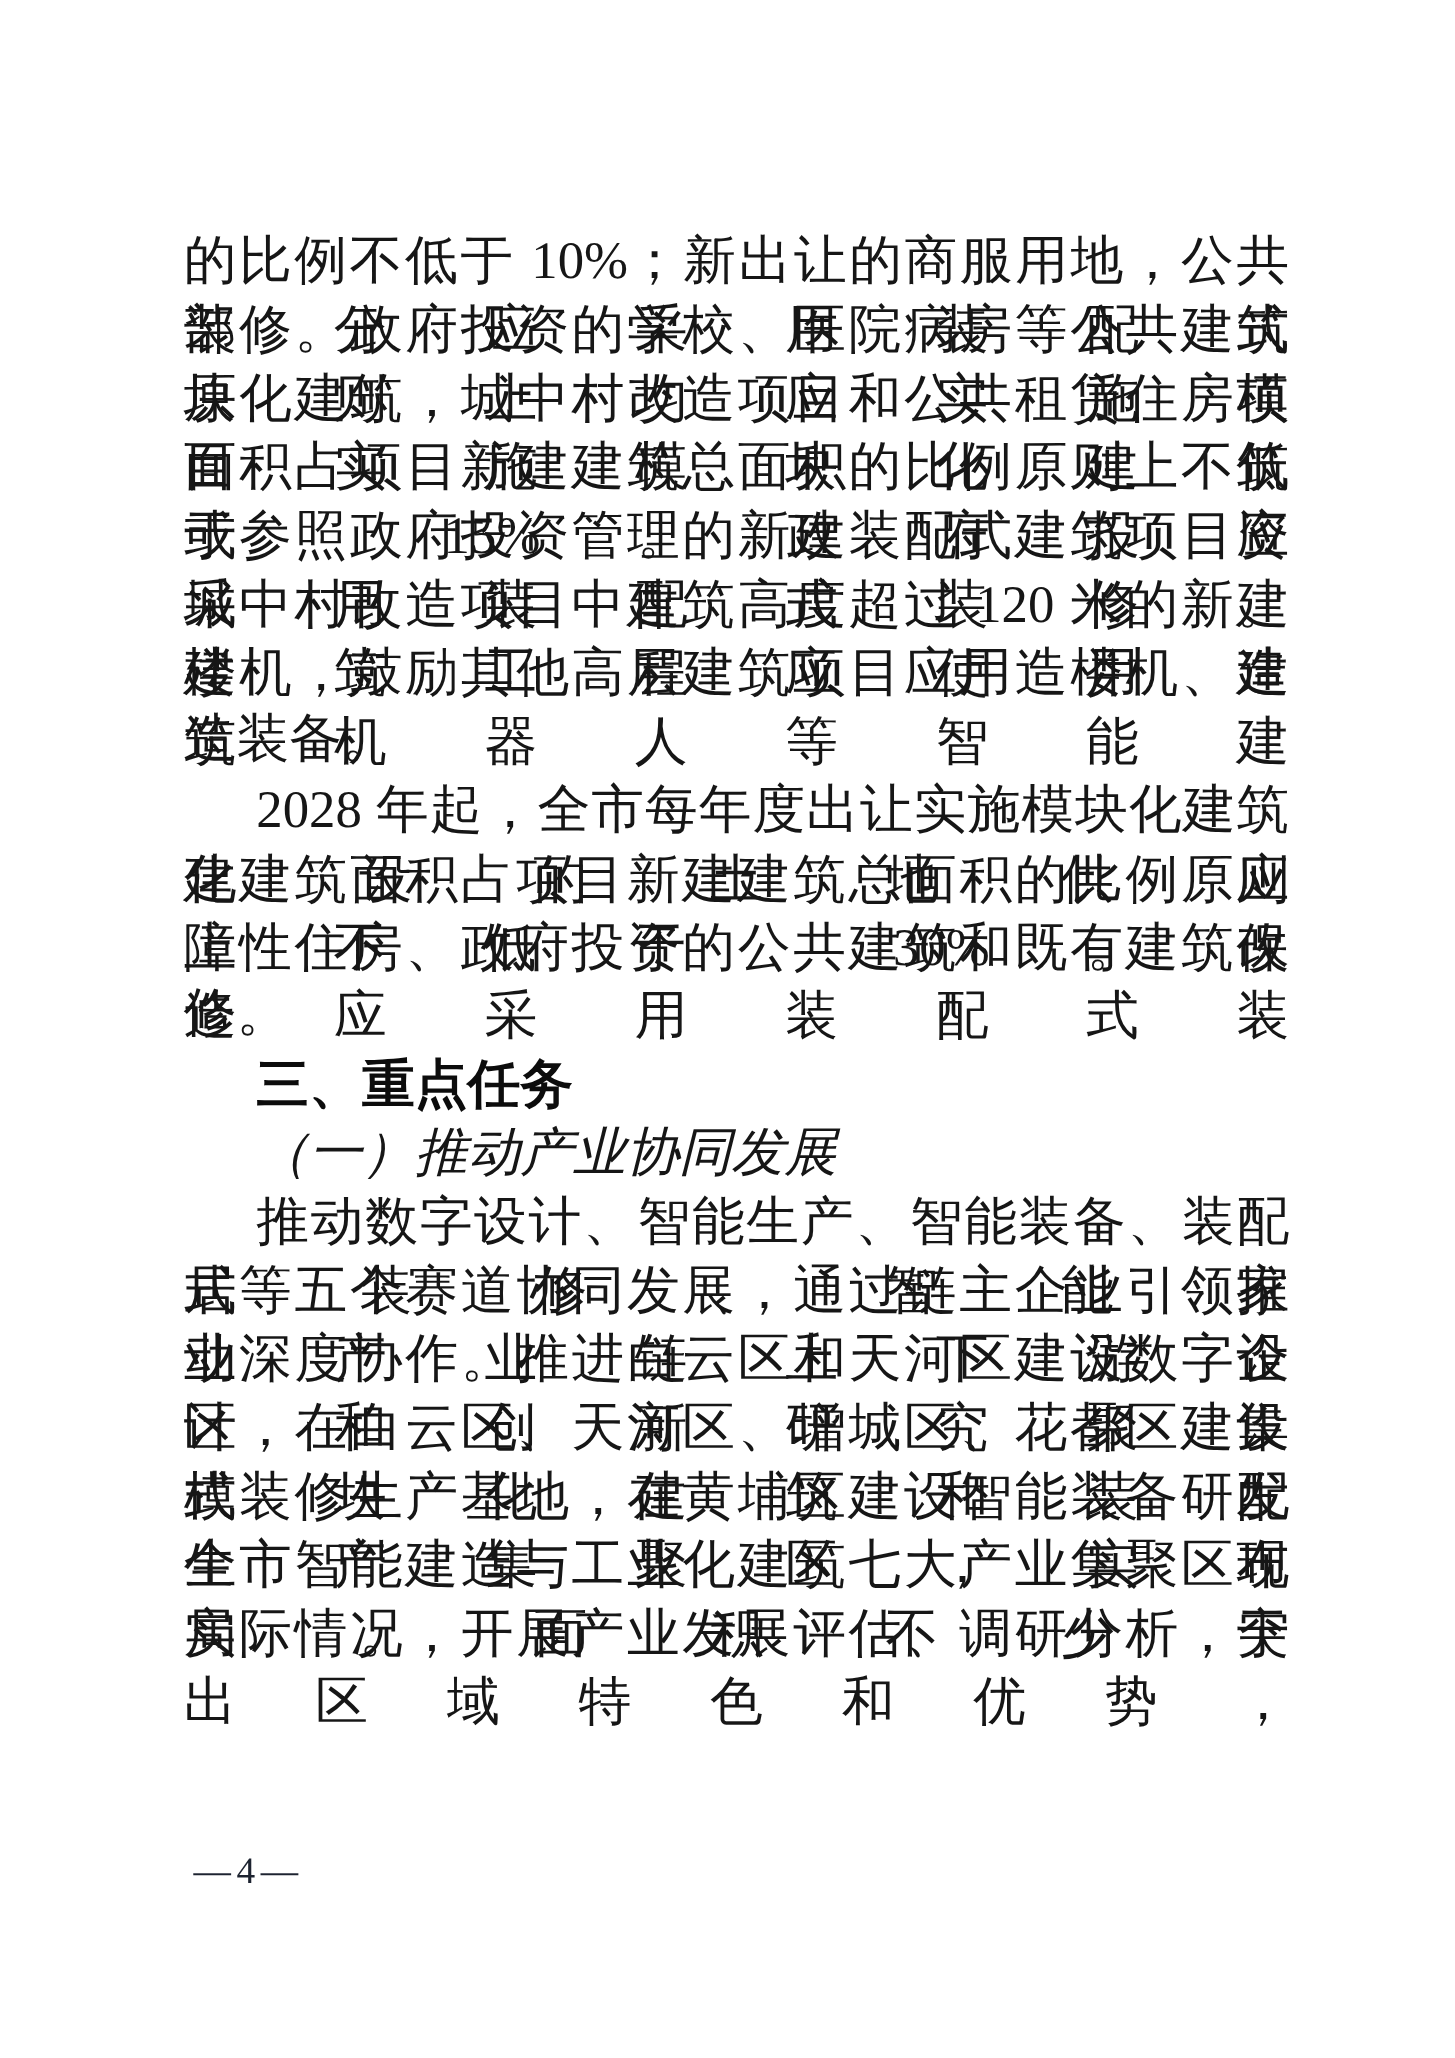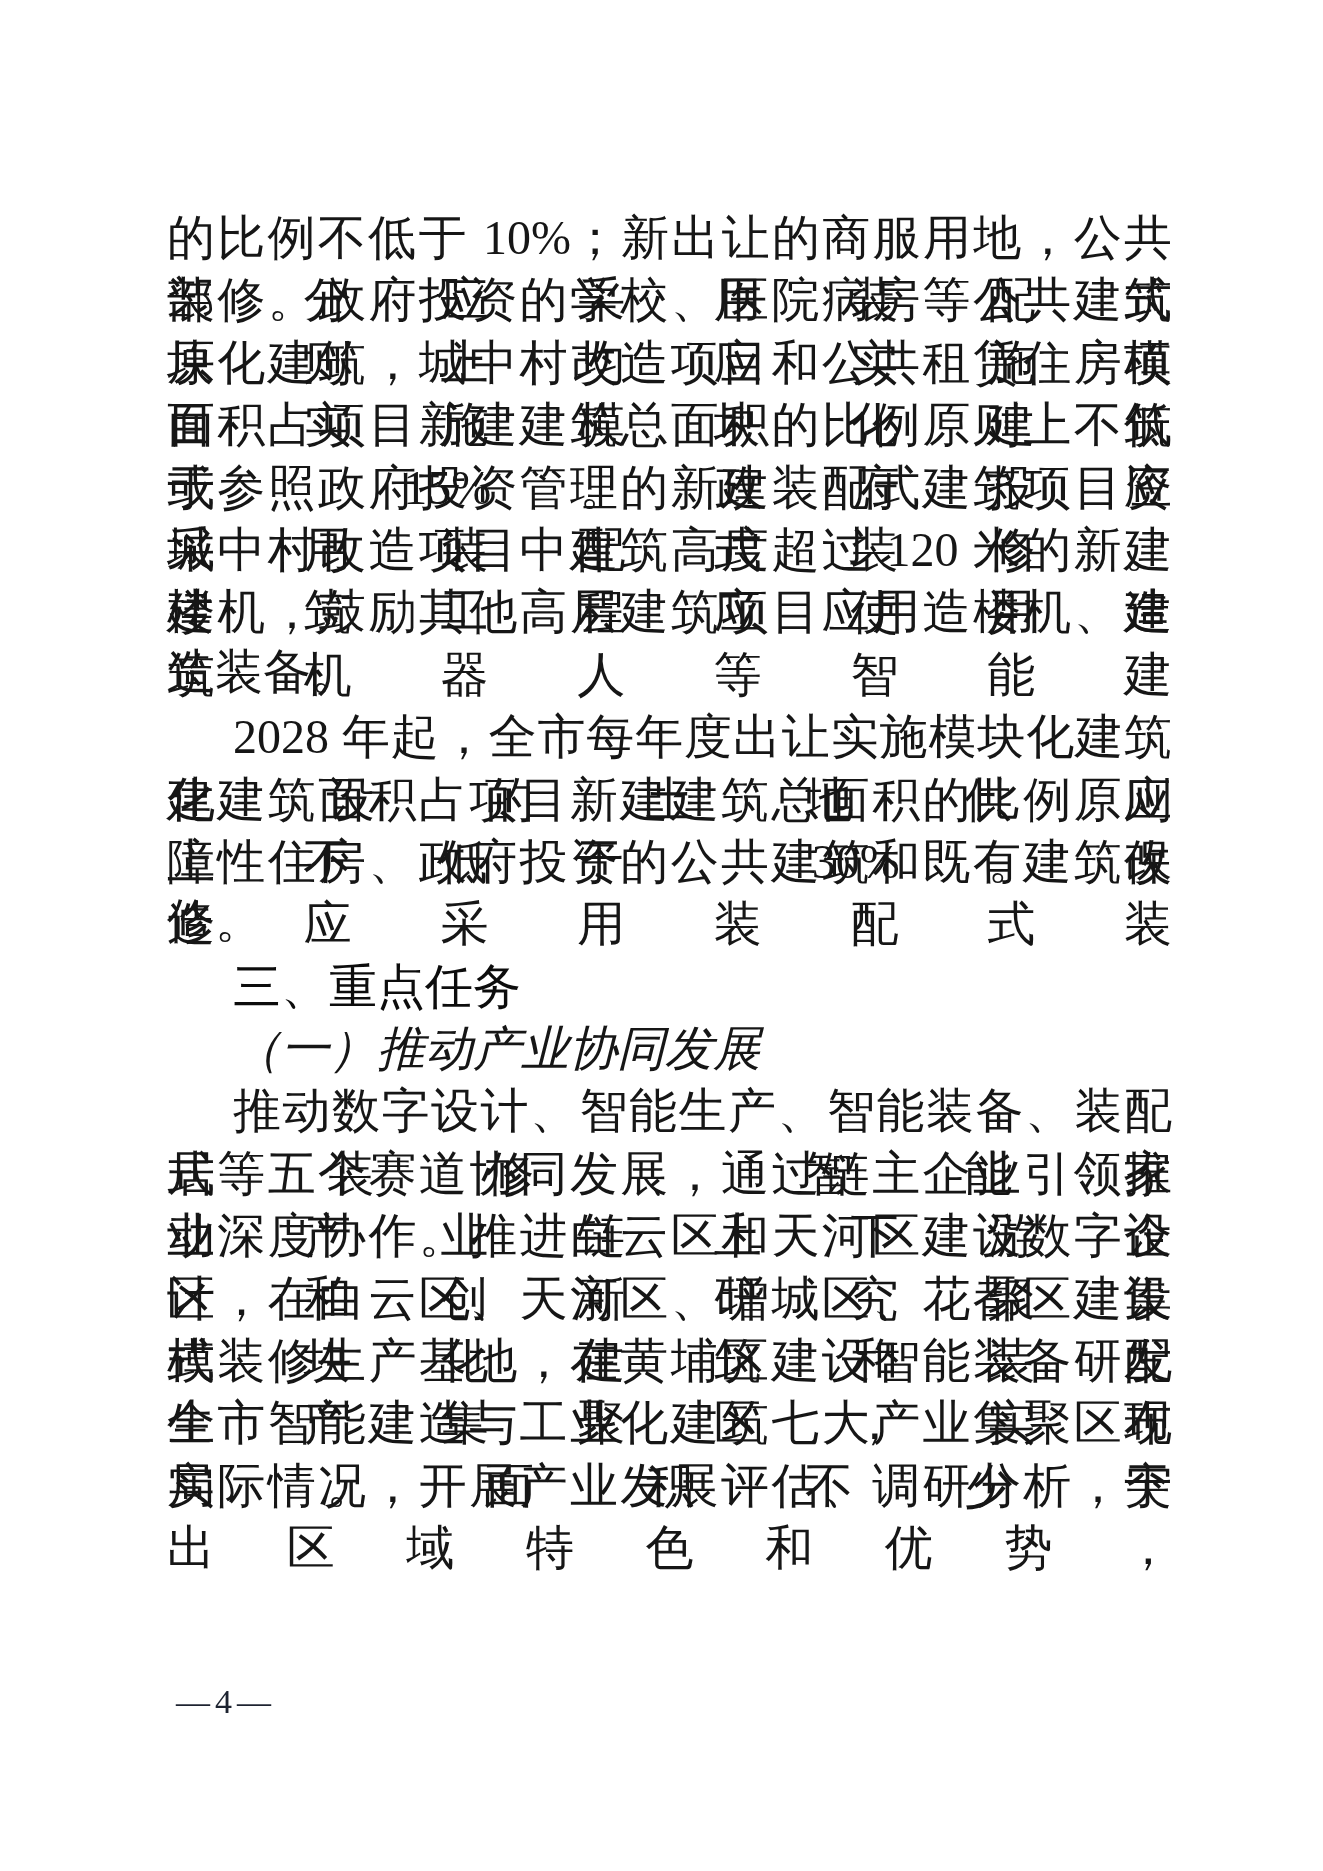--- a/index.html
+++ b/index.html
@@ -35,21 +35,21 @@
     text-align: right;
     text-align-last: left;
     font-family: Liberation Mono, monospace;
   }
   
   .line.ind {
     text-indent: 66px;
   }
   .line.heading {
     font-family: "Liberation Sans", "DejaVu Sans", sans-serif;
-    font-weight: 400;
+    font-weight: 700;
     text-align: left;
     text-align-last: left;
     color: #0c0c0c;
   }
   .line.subheading {
     text-align: left;
     text-align-last: left;
     font-style: italic;
   }
   .footer {

